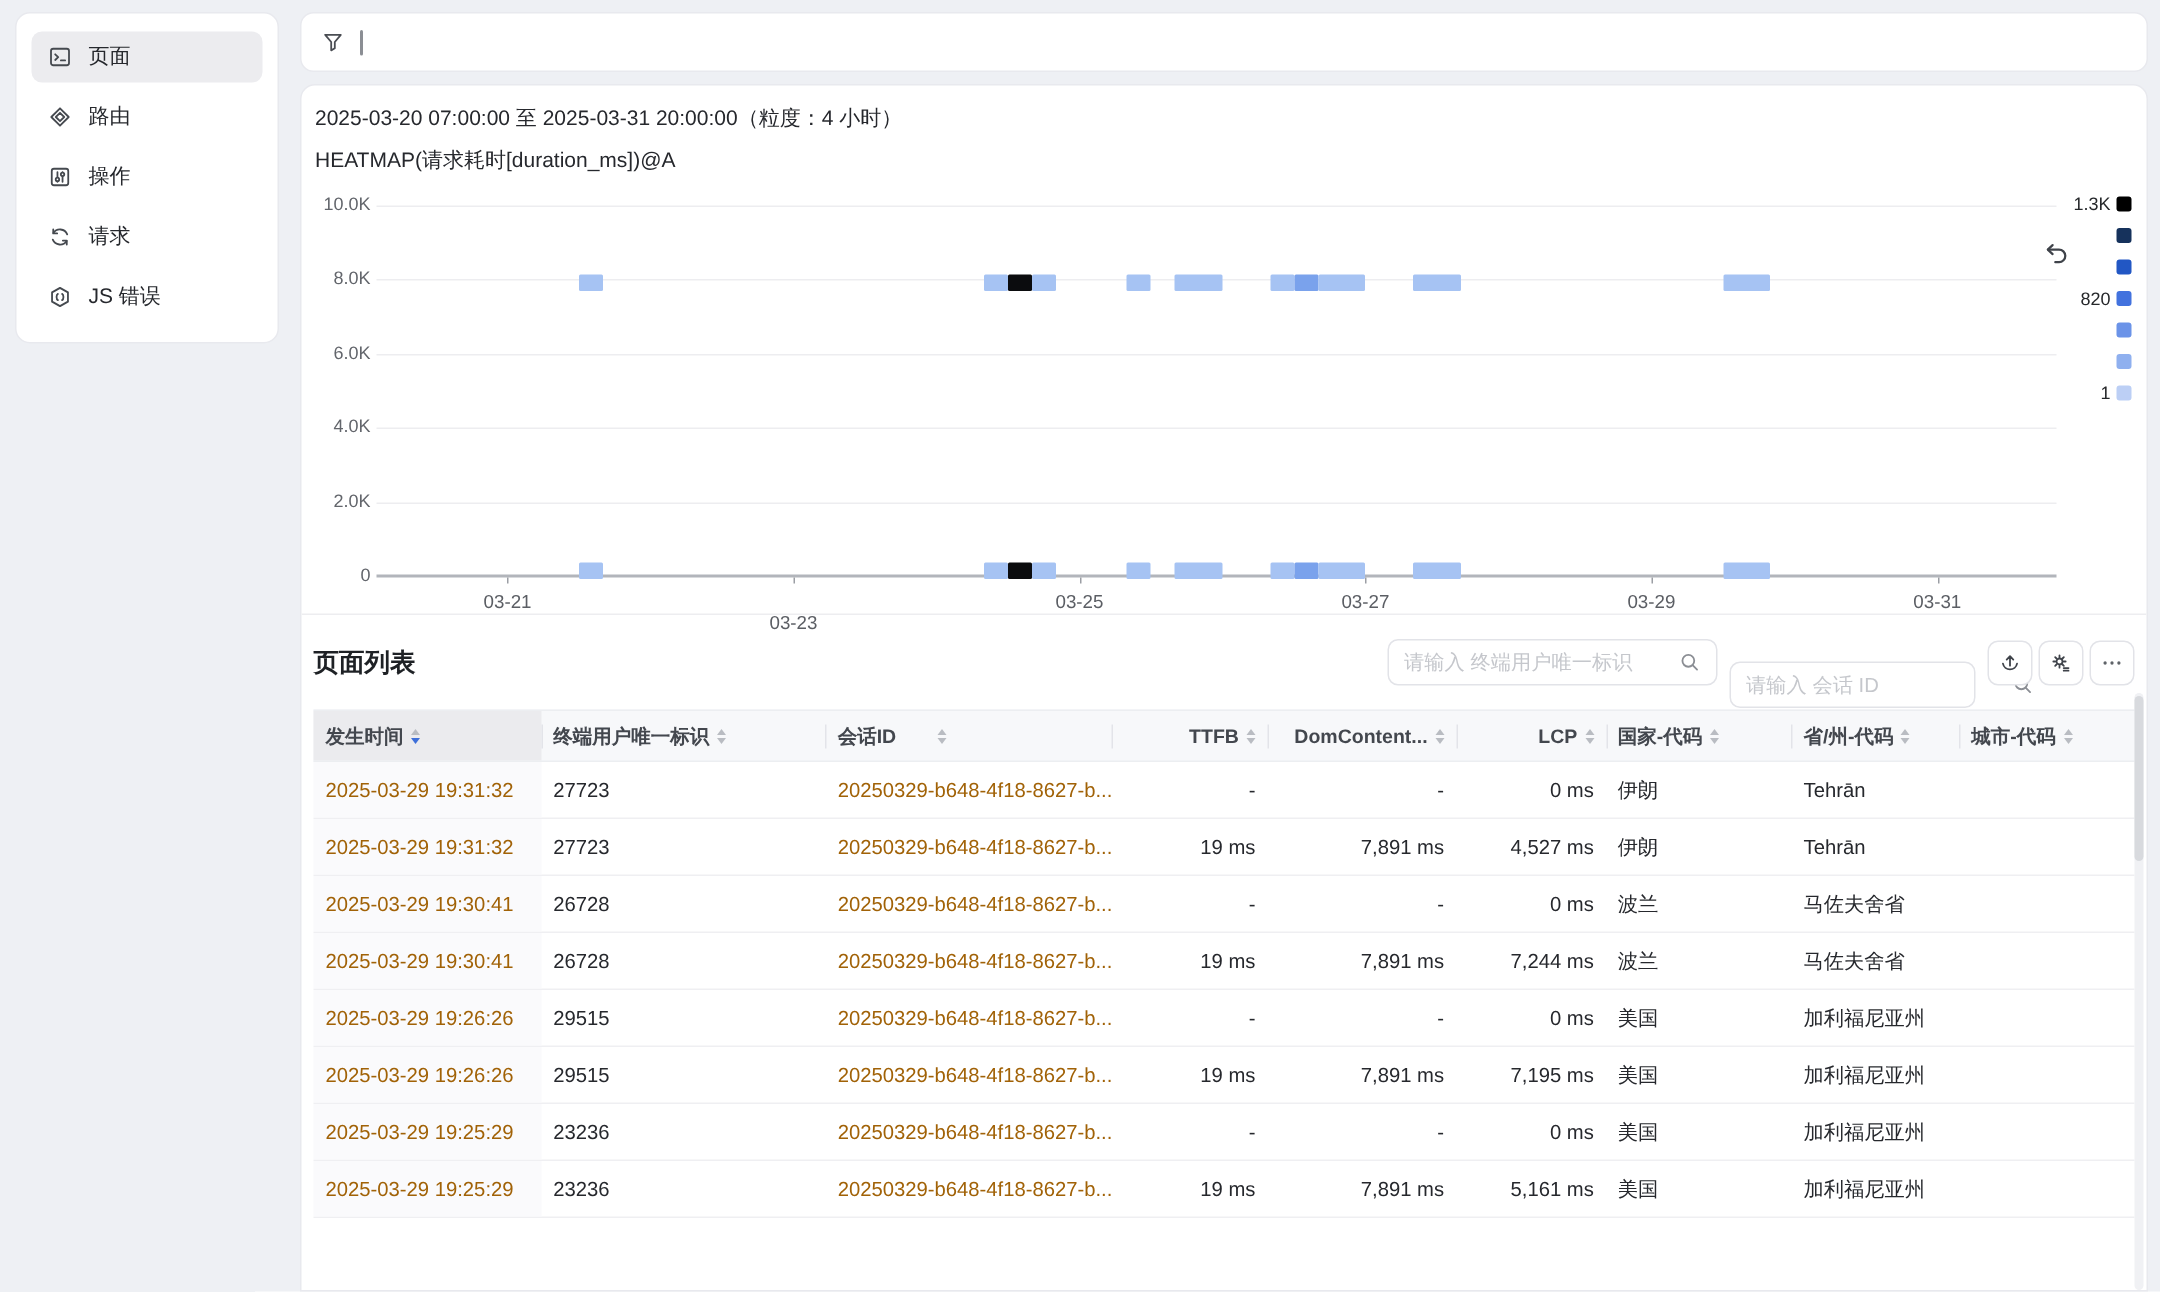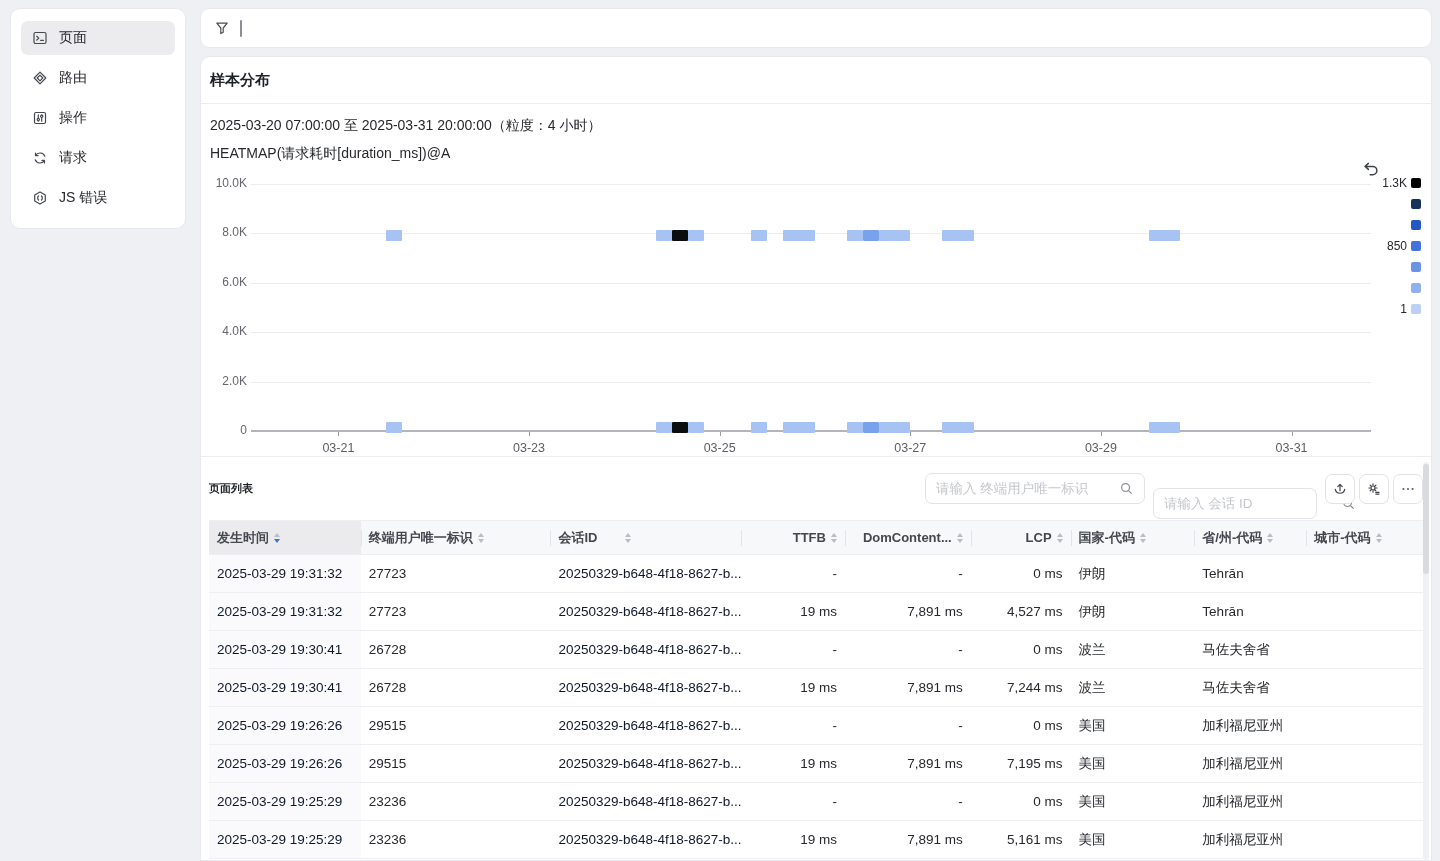--- a/index.html
+++ b/index.html
@@ -40,21 +40,21 @@
   .gridline.base { height:2px; background:#b2b5bb; }
   .ylab { position:absolute; left:-2px; width:40px; text-align:right; font-size:12px; color:#63666c; }
   .xtick { position:absolute; width:1px; height:4px; background:#9b9ea4; }
   .xlab { position:absolute; width:64px; text-align:center; font-size:12.5px; color:#5b5e64; }
   .hm-cell { position:absolute; height:11px; border-radius:1px; }
   .lg-sq { position:absolute; width:10px; height:10px; border-radius:2px; }
   .lg-lab { position:absolute; width:50px; text-align:right; font-size:12px; color:#26282b; }
 
   
   .tbl-toolbar { height:64px; border-top:1px solid #ededf0; display:flex; align-items:center; padding:0 8px; }
-  .tbl-title { font-size:11px; font-weight:bold; color:#1e2125; }
+  .tbl-title { font-size:17px; font-weight:bold; color:#1e2125; }
   .spacer { flex:1; }
   .search-box { height:31px; border:1px solid #e2e3e8; border-radius:7px; display:flex;
     align-items:center; padding:0 10px; background:#fff; }
   .search-box input { border:none; outline:none; font-size:13.5px; color:#c2410c; flex:1;
     font-family:inherit; background:transparent; }
   .search-box input::placeholder { color:#c5c7cc; }
   .sb-user { width:220px; }
   .sb-sess { width:164px; margin-left:8px;margin-top:29px; }
   .icon-btn { width:30px; height:30px; border:1px solid #e2e3e8; border-radius:7px; background:#fff;
     display:flex; align-items:center; justify-content:center; margin-left:4px; cursor:pointer; }
@@ -74,21 +74,21 @@
   .car-u { width:0; height:0; border-left:3.5px solid transparent; border-right:3.5px solid transparent;
     border-bottom:4px solid #b9bcc2; }
   .car-d { width:0; height:0; border-left:3.5px solid transparent; border-right:3.5px solid transparent;
     border-top:4px solid #b9bcc2; }
   .car-d.on { border-top-color:#3e6fd9; }
   .tr { display:flex; height:38px; border-bottom:1px solid #efeff2; }
   .td { padding:0 8px; font-size:13.5px; color:#26282d; display:flex; align-items:center;
     white-space:nowrap; overflow:hidden; height:100%; }
   .td.right { justify-content:flex-end; }
   .td.shade { background:#fafafc; }
-  .lnk { color:#0f172a; cursor:pointer;text-align:center; }
+  .lnk { color:#a16207; cursor:pointer;text-align:center; }
 
   .vscroll { position:absolute; right:2px; top:405px; bottom:0; width:6px; background:#f0f1f4; border-radius:3px; }
   .vthumb { position:absolute; top:2px; left:0; width:6px; height:110px; background:#d8dade; border-radius:3px; }
 </style>
 </head>
 <body>
 
 <nav class="sidebar">
   <div>
       <div class="side-item active">
@@ -148,21 +148,20 @@
   <span class="side-icon">
     <svg viewBox="0 0 16 16" width="16" height="16" fill="none" stroke="#4a4d53" stroke-width="1.2" stroke-linejoin="round">
         <path d="M2.8 3.2h10.4l-4 4.8v4.2l-2.4 1.4V8z"></path>
       </svg>
   </span>
   <span class="filter-divider"></span>
 </div>
 
 <div class="main-card">
 
-  <div class="sec-title">样本分布</div>
 
   <div class="meta">
     <div class="meta-line1">2025-03-20 07:00:00 至 2025-03-31 20:00:00（粒度：4 小时）</div>
     <div class="meta-line2">HEATMAP(请求耗时[duration_ms])@A</div>
   </div>
 
   <button class="undo-btn">
     <span style="display:flex">
       <svg viewBox="0 0 18 18" width="18" height="18" fill="none" stroke="#3f434a" stroke-width="1.5" stroke-linecap="round" stroke-linejoin="round">
           <path d="M6.4 3.4L3.2 6.4l3.2 3"></path>
@@ -180,21 +179,21 @@
       <div class="ylab" style="top: 153.2px;">4.0K</div>
       <div class="gridline" style="left: 42px; width: 1120px; top: 111.8px;"></div>
       <div class="ylab" style="top: 103.8px;">6.0K</div>
       <div class="gridline" style="left: 42px; width: 1120px; top: 62.4px;"></div>
       <div class="ylab" style="top: 54.4px;">8.0K</div>
       <div class="gridline" style="left: 42px; width: 1120px; top: 13px;"></div>
       <div class="ylab" style="top: 5px;">10.0K</div>
       <div class="xtick" style="left: 129.376px; top: 261px;"></div>
       <div class="xlab" style="left: 97.3759px; top: 270px;">03-21</div>
       <div class="xtick" style="left: 320.014px; top: 261px;"></div>
-      <div class="xlab" style="left: 288.014px; top: 270px;">03-23</div>
+      <div class="xlab" style="left: 288.014px; top: 284px;">03-23</div>
       <div class="xtick" style="left: 510.652px; top: 261px;"></div>
       <div class="xlab" style="left: 478.652px; top: 270px;">03-25</div>
       <div class="xtick" style="left: 701.291px; top: 261px;"></div>
       <div class="xlab" style="left: 669.291px; top: 270px;">03-27</div>
       <div class="xtick" style="left: 891.929px; top: 261px;"></div>
       <div class="xlab" style="left: 859.929px; top: 270px;">03-29</div>
       <div class="xtick" style="left: 1082.57px; top: 261px;"></div>
       <div class="xlab" style="left: 1050.57px; top: 270px;">03-31</div>
       <div class="hm-cell" style="left: 177.035px; width: 15.8865px; top: 59.37px; background: rgb(166, 195, 243);"></div>
       <div class="hm-cell" style="left: 447.106px; width: 15.8865px; top: 59.37px; background: rgb(166, 195, 243);"></div>
@@ -216,21 +215,21 @@
       <div class="hm-cell" style="left: 637.745px; width: 15.8865px; top: 250.795px; background: rgb(166, 195, 243);"></div>
       <div class="hm-cell" style="left: 653.631px; width: 15.8865px; top: 250.795px; background: rgb(122, 162, 236);"></div>
       <div class="hm-cell" style="left: 669.518px; width: 31.773px; top: 250.795px; background: rgb(166, 195, 243);"></div>
       <div class="hm-cell" style="left: 733.064px; width: 31.773px; top: 250.795px; background: rgb(166, 195, 243);"></div>
       <div class="hm-cell" style="left: 939.589px; width: 31.773px; top: 250.795px; background: rgb(166, 195, 243);"></div>
       <div class="lg-sq" style="left: 1202px; top: 7px; background: rgb(0, 0, 0);"></div>
       <div class="lg-lab" style="left: 1148px; top: 5px;">1.3K</div>
       <div class="lg-sq" style="left: 1202px; top: 28px; background: rgb(22, 50, 92);"></div>
       <div class="lg-sq" style="left: 1202px; top: 49px; background: rgb(34, 87, 196);"></div>
       <div class="lg-sq" style="left: 1202px; top: 70px; background: rgb(66, 114, 222);"></div>
-      <div class="lg-lab" style="left: 1148px; top: 68px;">850</div>
+      <div class="lg-lab" style="left: 1148px; top: 68px;">820</div>
       <div class="lg-sq" style="left: 1202px; top: 91px; background: rgb(107, 147, 232);"></div>
       <div class="lg-sq" style="left: 1202px; top: 112px; background: rgb(143, 176, 239);"></div>
       <div class="lg-sq" style="left: 1202px; top: 133px; background: rgb(188, 207, 245);"></div>
       <div class="lg-lab" style="left: 1148px; top: 131px;">1</div>
     </div>
 
   <div class="tbl-toolbar">
     <span class="tbl-title">页面列表</span>
     <span class="spacer"></span>
     <div class="search-box sb-user">

